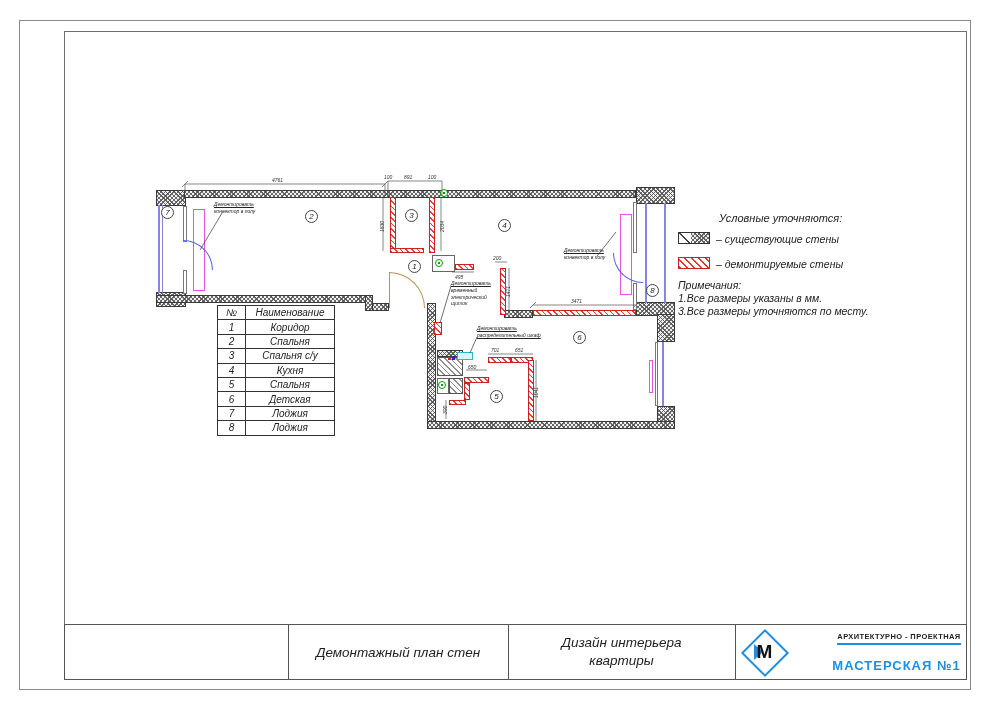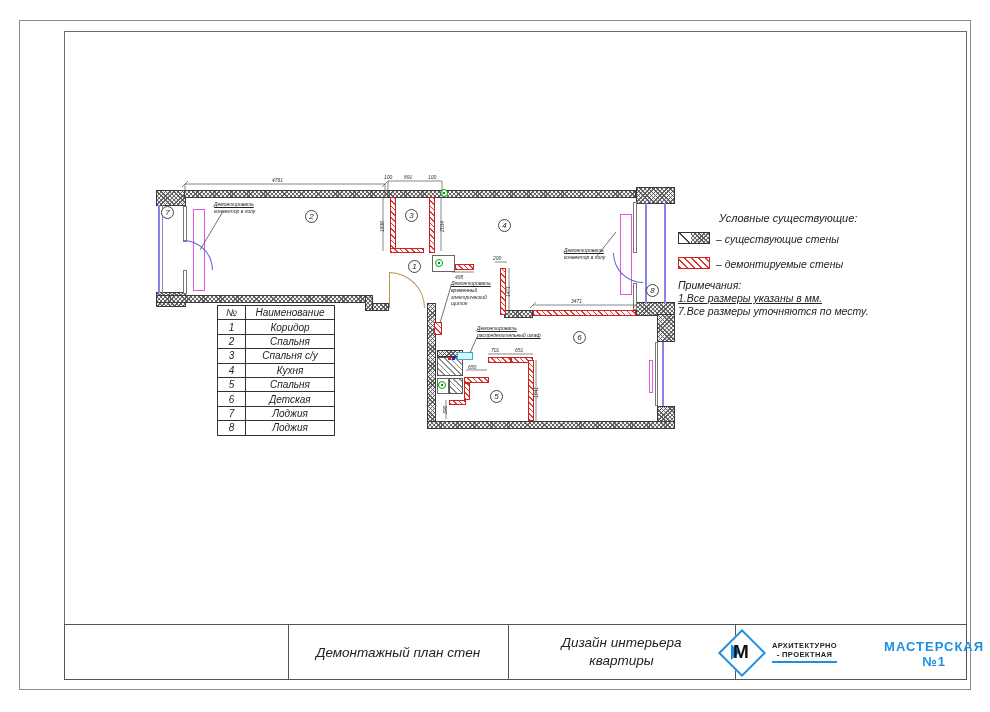--- a/index.html
+++ b/index.html
@@ -43,21 +43,21 @@
   .leg-item{font:italic 10.5px "Liberation Sans",sans-serif;color:#222;text-align:right;}
   .swx{border:1px solid #333;display:flex;background:#fff;}
   .swx .p1{width:12px;background:linear-gradient(45deg,transparent 44%,#444 44%,#444 54%,transparent 54%);}
   .swx .p2{flex:1;background:repeating-linear-gradient(45deg,rgba(80,80,80,.85) 0 1px,transparent 1px 3px),
            repeating-linear-gradient(135deg,rgba(80,80,80,.85) 0 1px,transparent 1px 3px),#eee;}
   .swd{border:1px solid #cc2222;
        background:repeating-linear-gradient(45deg,#dd3333 0 1.5px,transparent 1.5px 5px),#fff;}
   
   .tcell{display:flex;align-items:center;justify-content:center;
          font:italic 13.5px "Liberation Sans",sans-serif;color:#222;text-align:center;}
-  .company{display:flex;flex-direction:row;align-items:center;font-style:normal;gap:10px;}
+  .company{display:flex;flex-direction:column;align-items:flex-end;font-style:normal;gap:10px;}
   .company .l1{font:bold 7.5px "Liberation Sans",sans-serif;color:#222;letter-spacing:.4px;
          border-bottom:2px solid #1e8fe0;padding-bottom:2px;}
   .company .l2{font:bold 13px "Liberation Sans",sans-serif;color:#1e8fe0;letter-spacing:1px;margin-top:3px;padding-left:37px;}
   .logo{position:relative;width:46px;height:46px;flex:none;}
   .ldia{position:absolute;left:7px;top:7px;width:30px;height:30px;border:2px solid #1e8fe0;transform:rotate(45deg);background:#fff;}
   .ltri{position:absolute;left:13px;top:15px;width:0;height:0;
         border-top:8px solid transparent;border-bottom:8px solid transparent;border-left:9px solid #1e8fe0;}
   .lm{position:absolute;left:0;top:0;width:46px;height:46px;display:flex;align-items:center;justify-content:center;
       font:bold 19px "Liberation Sans",sans-serif;color:#111;}
   svg.lines line{stroke:#555;stroke-width:0.7;}
@@ -219,31 +219,31 @@
     <div class="tc cl">5</div>
     <div class="tc">Спальня</div>
     <div class="tc cl">6</div>
     <div class="tc">Детская</div>
     <div class="tc cl">7</div>
     <div class="tc">Лоджия</div>
     <div class="tc cl">8</div>
     <div class="tc">Лоджия</div>
   </div>
 
-  <div class="abs leg-title" style="left:719px;top:212px;">Условные существующие:</div>
+  <div class="abs leg-title" style="left:719px;top:212px;">Условные уточняются:</div>
   <div class="abs swx" style="left:678px;top:232px;width:32px;height:12px;">
     <span class="p1"></span>
       <span class="p2"></span>
   </div>
   <div class="abs leg-item" style="left:716px;top:233px;">– существующие стены</div>
   <div class="abs swd" style="left:678px;top:257px;width:32px;height:12px;"></div>
   <div class="abs leg-item" style="left:716px;top:258px;">– демонтируемые стены</div>
   <div class="abs leg-item" style="left:678px;top:279px;">Примечания:</div>
-  <div class="abs leg-item" style="left:678px;top:292px;text-decoration:underline;">1.Все размеры указаны в мм.</div>
-  <div class="abs leg-item" style="left:678px;top:305px;">7.Все размеры уточняются по месту.</div>
+  <div class="abs leg-item" style="left:678px;top:292px;">1.Все размеры указаны в мм.</div>
+  <div class="abs leg-item" style="left:678px;top:305px;">3.Все размеры уточняются по месту.</div>
 
   <div class="abs" style="left:64px;top:624px;width:903px;height:56px;border:1px solid #555;"></div>
   <div class="abs" style="left:288px;top:624px;width:1px;height:56px;background:#555;"></div>
   <div class="abs" style="left:508px;top:624px;width:1px;height:56px;background:#555;"></div>
   <div class="abs" style="left:735px;top:624px;width:1px;height:56px;background:#555;"></div>
 
   <div class="abs tcell" style="left:508px;top:624px;width:227px;height:56px;flex-direction:column;line-height:1.35;">
     <div>Дизайн интерьера</div>
     <div>квартиры</div>
   </div>

